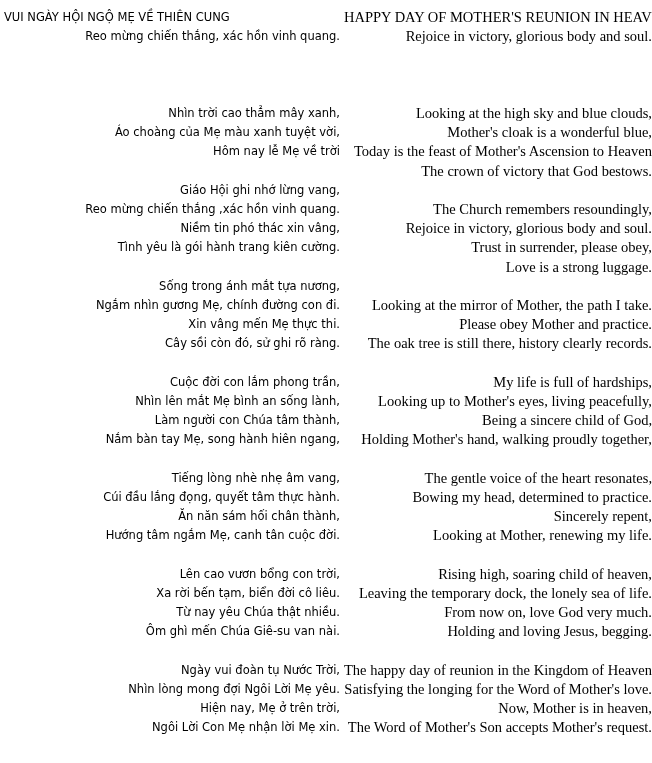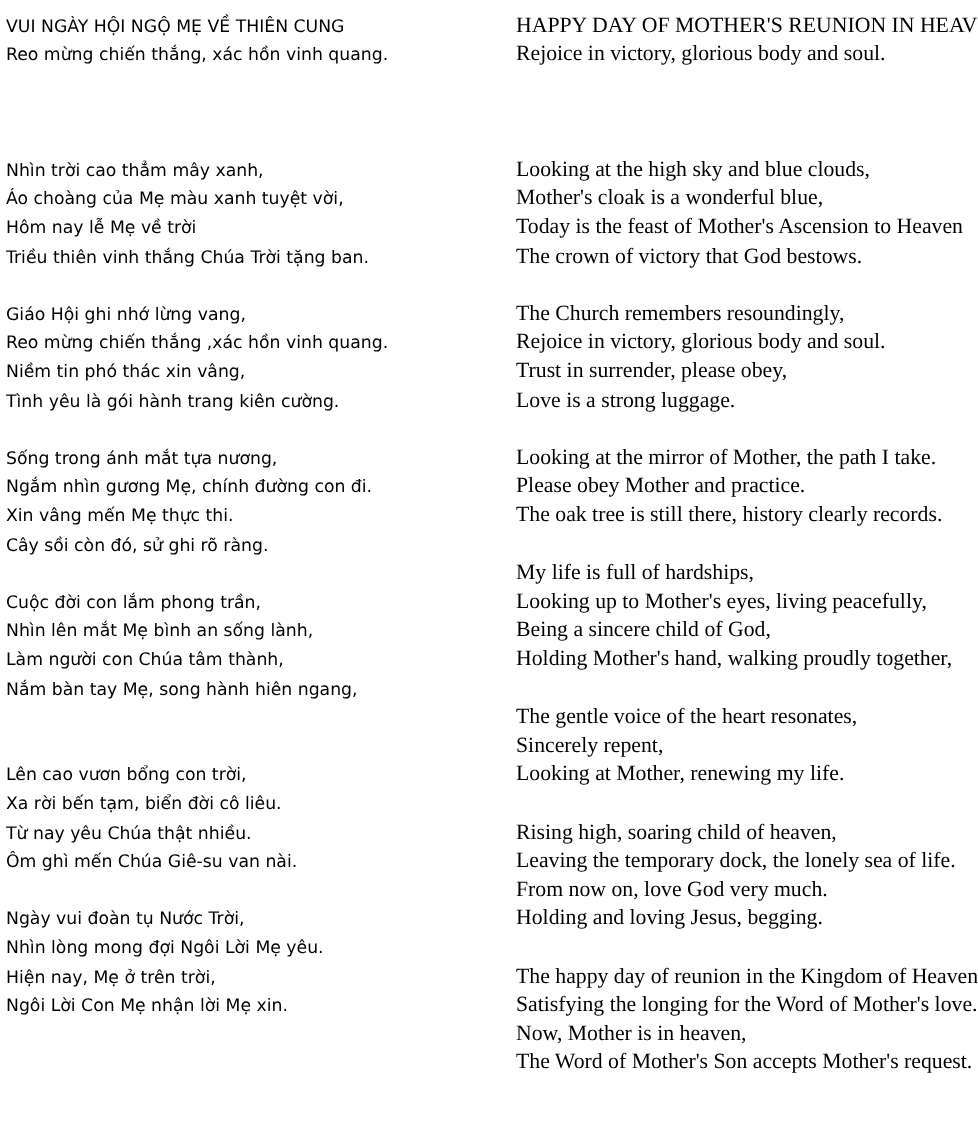--- a/index.html
+++ b/index.html
@@ -54,20 +54,21 @@
     font-size: 14.5px;
     line-height: 19.2px;
     margin-top: 8px;
     white-space: nowrap;
   }
   .stanza {
     margin: 0;
   }
   .line {
     white-space: nowrap;
+    text-align: right;
   }
   .blank {
     height: 19.2px;
   }
 </style>
 </head>
 <body>
 
 <div class="page">
 
@@ -75,21 +76,20 @@
     <div class="title-left">VUI NGÀY HỘI NGỘ MẸ VỀ THIÊN CUNG</div>
     <div class="line">Reo mừng chiến thắng, xác hồn vinh quang.</div>
     <div class="blank"></div>
     <div class="blank"></div>
     <div class="blank"></div>
 
     <div class="stanza">
       <div class="line">Nhìn trời cao thẳm mây xanh,</div>
       <div class="line">Áo choàng của Mẹ màu xanh tuyệt vời,</div>
       <div class="line">Hôm nay lễ Mẹ về trời</div>
-      <div class="line">Triều thiên vinh thắng Chúa Trời tặng ban.</div>
     </div>
     <div class="blank"></div>
 
     <div class="stanza">
       <div class="line">Giáo Hội ghi nhớ lừng vang,</div>
       <div class="line">Reo mừng chiến thắng ,xác hồn vinh quang.</div>
       <div class="line">Niềm tin phó thác xin vâng,</div>
       <div class="line">Tình yêu là gói hành trang kiên cường.</div>
     </div>
     <div class="blank"></div>
@@ -103,20 +103,26 @@
     <div class="blank"></div>
 
     <div class="stanza">
       <div class="line">Cuộc đời con lắm phong trần,</div>
       <div class="line">Nhìn lên mắt Mẹ bình an sống lành,</div>
       <div class="line">Làm người con Chúa tâm thành,</div>
       <div class="line">Nắm bàn tay Mẹ, song hành hiên ngang,</div>
     </div>
     <div class="blank"></div>
 
+    <div class="stanza">
+      <div class="line">Tiếng lòng nhè nhẹ âm vang,</div>
+      <div class="line">Cúi đầu lắng đọng, quyết tâm thực hành.</div>
+      <div class="line">Ăn năn sám hối chân thành,</div>
+      <div class="line">Hướng tâm ngắm Mẹ, canh tân cuộc đời.</div>
+    </div>
     <div class="blank"></div>
 
     <div class="stanza">
       <div class="line">Lên cao vươn bổng con trời,</div>
       <div class="line">Xa rời bến tạm, biển đời cô liêu.</div>
       <div class="line">Từ nay yêu Chúa thật nhiều.</div>
       <div class="line">Ôm ghì mến Chúa Giê-su van nài.</div>
     </div>
     <div class="blank"></div>
 
@@ -163,20 +169,21 @@
     <div class="stanza">
       <div class="line">My life is full of hardships,</div>
       <div class="line">Looking up to Mother's eyes, living peacefully,</div>
       <div class="line">Being a sincere child of God,</div>
       <div class="line">Holding Mother's hand, walking proudly together,</div>
     </div>
     <div class="blank"></div>
 
     <div class="stanza">
       <div class="line">The gentle voice of the heart resonates,</div>
+      <div class="line">Bowing my head, determined to practice.</div>
       <div class="line">Sincerely repent,</div>
       <div class="line">Looking at Mother, renewing my life.</div>
     </div>
     <div class="blank"></div>
 
     <div class="stanza">
       <div class="line">Rising high, soaring child of heaven,</div>
       <div class="line">Leaving the temporary dock, the lonely sea of life.</div>
       <div class="line">From now on, love God very much.</div>
       <div class="line">Holding and loving Jesus, begging.</div>

